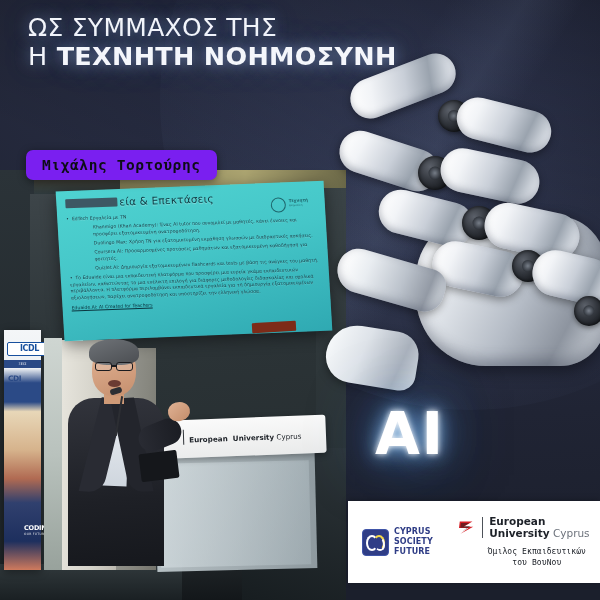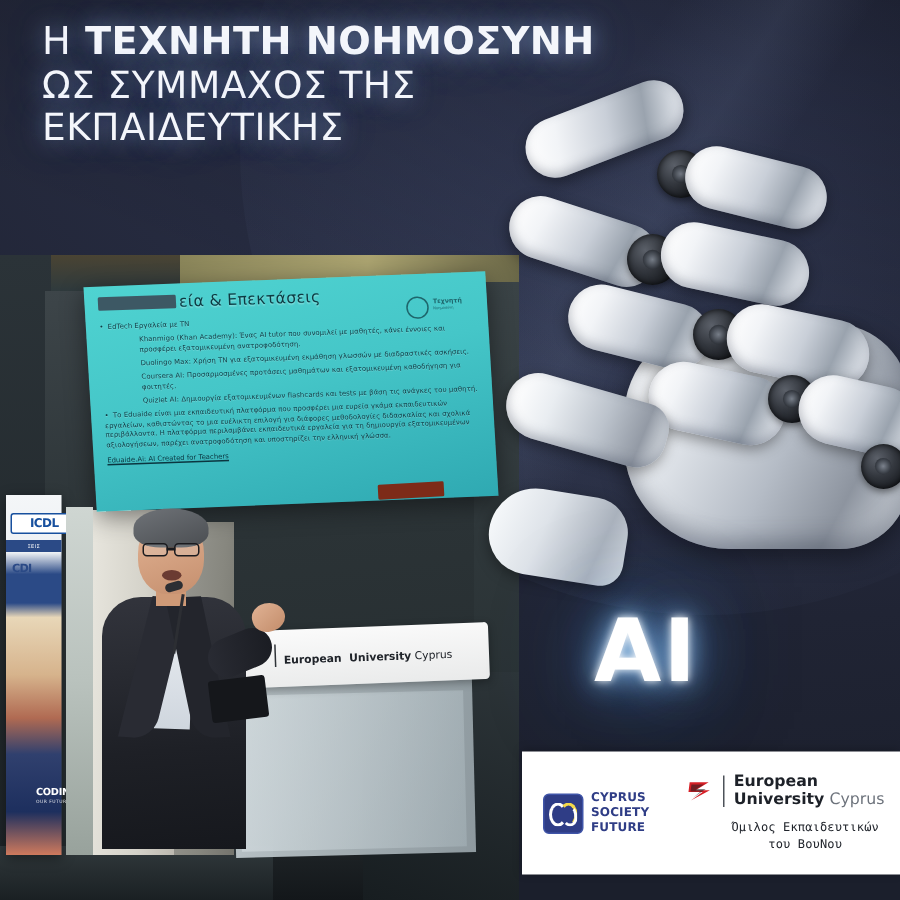--- a/index.html
+++ b/index.html
@@ -254,21 +254,21 @@
   .lowhand {
     position:absolute; left:6px; top:300px; width:92px; height:58px;
     border-radius:40px 30px 20px 34px;
     background:linear-gradient(106deg,#fafcfd,#dee3e9 40%,#aab2bd 78%,#cfd5dc);
     transform:rotate(9deg);
     box-shadow:0 3px 9px rgba(0,0,0,.35);
   }
 
   
   .ai-word {
-    position:absolute; left:396px; top:400px; z-index:6;
+    position:absolute; left:375px; top:400px; z-index:6;
     font-size:58px; font-weight:bold; color:#ffffff; letter-spacing:1.5px;
     text-shadow:
       0 0 6px #ffffff,
       0 0 18px rgba(150,205,255,.95),
       0 0 38px rgba(90,165,245,.8),
       0 0 70px rgba(60,130,230,.55);
   }
 
   
   .logo-panel {
@@ -314,23 +314,22 @@
 </head>
 <body>
 
 <div id="poster">
 
   <div class="bg-base"></div>
   <div class="bg-arc"></div>
   <div class="bg-sheen"></div>
 
   <div class="headline">
+    <span class="ln ln2">ΩΣ ΣΥΜΜΑΧΟΣ ΤΗΣ</span>
     <span class="ln ln1"><span class="art">Η</span> <span>ΤΕΧΝΗΤΗ ΝΟΗΜΟΣΥΝΗ</span></span>
-    <span class="ln ln2">ΩΣ ΣΥΜΜΑΧΟΣ ΤΗΣ</span>
-    <span class="ln ln3">ΕΚΠΑΙΔΕΥΤΙΚΗΣ</span>
   </div>
 
   <div class="photo">
     <div class="ph-wallTop"></div>
     <div class="ph-ceil"></div>
     <div class="ph-wallL"></div>
     <div class="ph-wallR"></div>
     <div class="ph-room"></div>
     <div class="floor"></div>
   </div>
@@ -407,20 +406,23 @@
       </span>
       <span class="pod-div"></span>
       <span class="pod-txt">
         <span class="l1">European</span>
         <span class="l2"><b>University</b><span> Cyprus</span></span>
       </span>
     </div>
   </div>
   <div class="pod-lap"></div>
 
+  <div class="name-badge">
+    <span class="nm">Μιχάλης  Τορτούρης</span>
+  </div>
 
   <div class="hand">
     <div class="palm"></div>
 
     <div class="finger" style="left:28px; top:38px; width:110px; height:40px; transform:rotate(-21deg);"></div>
     <div class="knuck" style="left:118px; top:72px; width:32px; height:32px;"></div>
     <div class="finger" style="left:136px; top:76px; width:96px; height:42px; transform:rotate(14deg);"></div>
 
     <div class="finger" style="left:18px; top:112px; width:102px; height:42px; transform:rotate(18deg);"></div>
     <div class="knuck" style="left:98px; top:128px; width:34px; height:34px;"></div>

